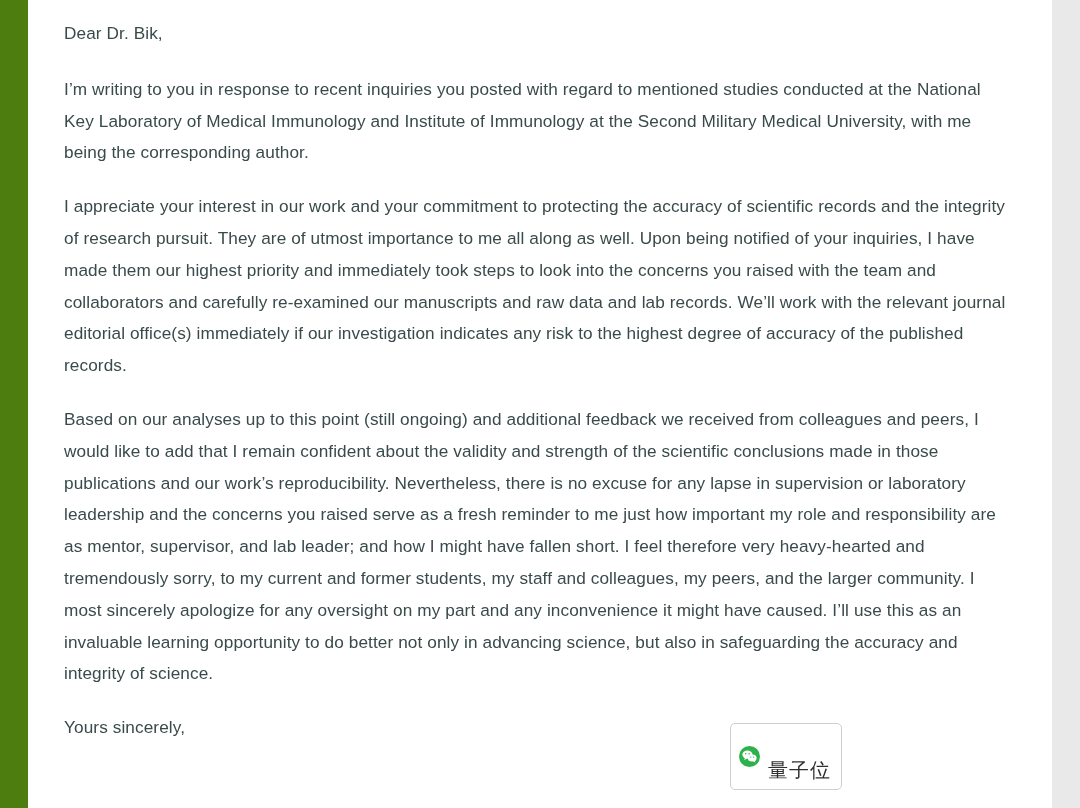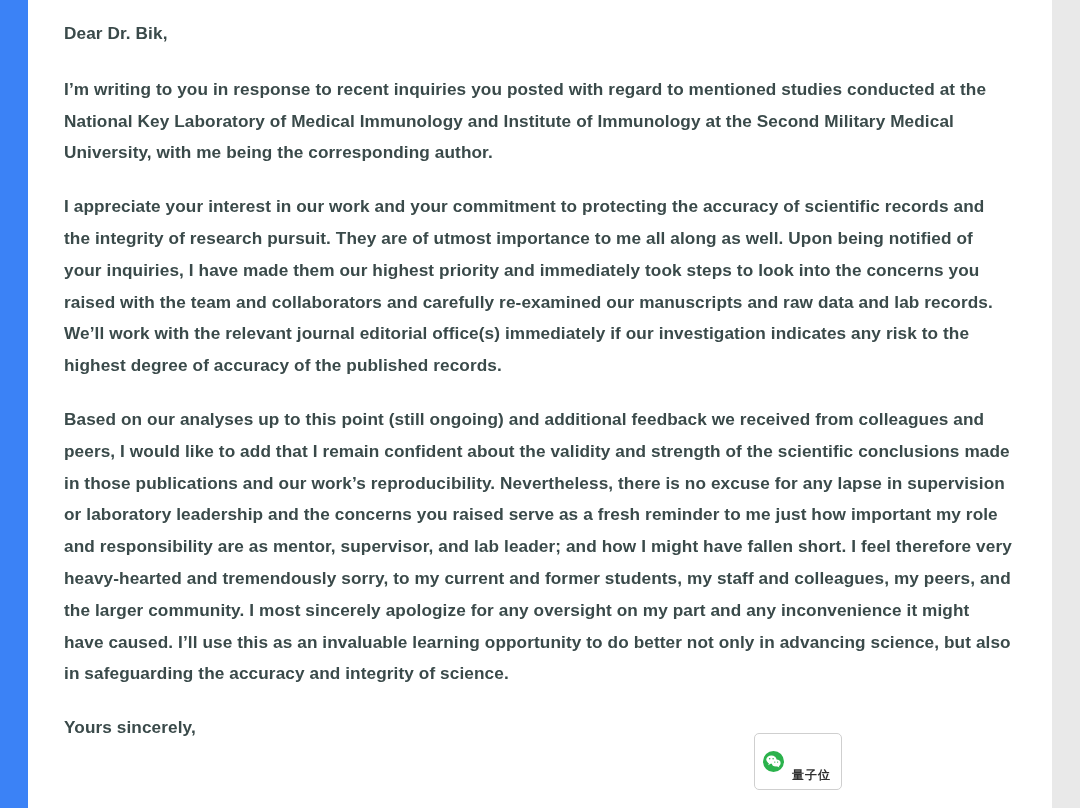--- a/index.html
+++ b/index.html
@@ -10,22 +10,21 @@
     width: 1080px;
     height: 808px;
     background: #e9e9e9;
     font-family: "Liberation Sans", sans-serif;
     overflow: hidden;
   }
   .page {
     position: relative;
     width: 864px;
     height: 808px;
-    background: #3b82f6;
-    font-weight: bold;
+    background: #4d7c0f;
   }
   .letter-sheet {
     position: absolute;
     left: 28px;
     top: 0;
     width: 1024px;
     height: 808px;
     background: #ffffff;
     box-sizing: border-box;
   }
@@ -67,21 +66,21 @@
     display: inline-block;
     position: relative;
     flex: none;
   }
   .wechat-icon svg {
     position: absolute;
     left: 3px;
     top: 4px;
   }
   .wechat-label {
-    font-size: 12px;
+    font-size: 20px;
     color: #2f2f2f;
     letter-spacing: 1px;
     font-family: "DejaVu Sans", sans-serif;
     white-space: nowrap;
     margin-top: 28px;
   }
 </style>
 </head>
 <body>
 

